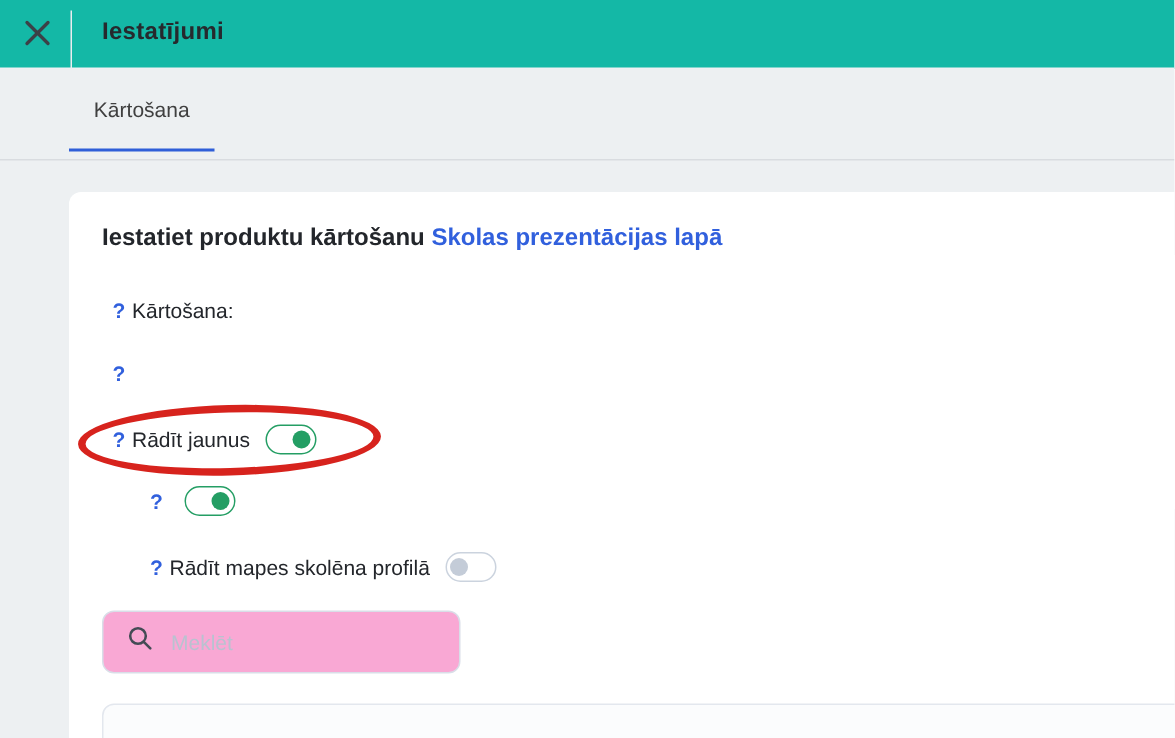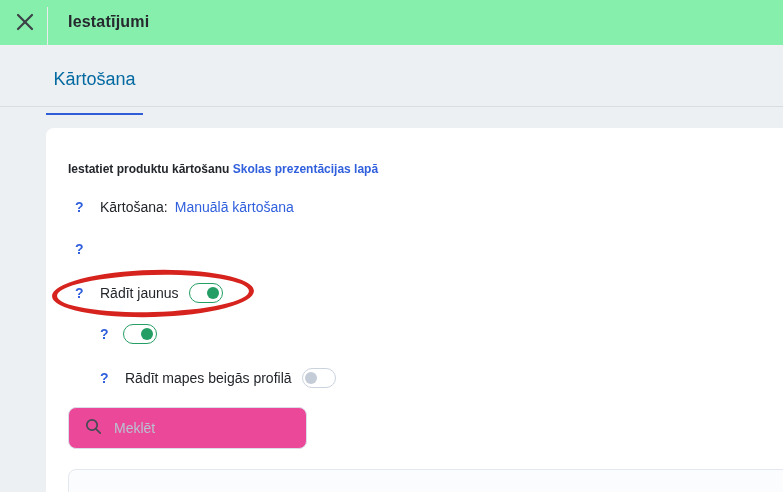--- a/index.html
+++ b/index.html
@@ -5,83 +5,83 @@
   html,body{margin:0;padding:0;}
   body{
     width:783px;height:492px;overflow:hidden;position:relative;
     background:#edf0f2;
     font-family:"Liberation Sans","DejaVu Sans",sans-serif;
     -webkit-font-smoothing:antialiased;
   }
   
   .topbar{
     position:absolute;top:0;left:0;width:100%;height:46px;
-    background:#86efac;border-bottom:1px solid #f0f1f3;box-sizing:border-box;
+    background:#14b8a6;border-bottom:1px solid #f0f1f3;box-sizing:border-box;
   }
   .close-btn{
     position:absolute;left:8px;top:6px;width:34px;height:34px;
     display:flex;align-items:center;justify-content:center;cursor:pointer;background:none;border:none;padding:0;
   }
   .topbar-divider{position:absolute;left:47px;top:7px;width:1px;height:39px;background:#ececef;}
   .topbar-title{
     position:absolute;left:68px;top:13px;
     font-size:16px;font-weight:700;color:#26292d;letter-spacing:.2px;
   }
   
   .tabstrip{
     position:absolute;top:46px;left:0;width:100%;height:61px;
     border-bottom:1px solid #d9dce0;box-sizing:border-box;
   }
   .tab{
-    position:absolute;left:46px;top:0;width:97px;height:69px;
+    position:absolute;left:46px;top:0;width:97px;height:55px;
     display:flex;align-items:center;justify-content:center;
-    font-size:18px;color:#0369a1;cursor:pointer;
+    font-size:14px;color:#404040;cursor:pointer;
     border-bottom:2px solid #2f5ed8;box-sizing:border-box;
   }
   
   .card{
     position:absolute;left:46px;top:128px;width:760px;height:400px;
     background:#ffffff;border-radius:8px 8px 0 0;
   }
   .heading{
-    position:absolute;left:22px;top:34px;margin:0;
-    font-size:12px;font-weight:700;color:#23262b;white-space:nowrap;
+    position:absolute;left:22px;top:22px;margin:0;
+    font-size:16px;font-weight:700;color:#23262b;white-space:nowrap;
   }
   .heading .link{color:#3160dd;}
   .row{
     position:absolute;display:flex;align-items:center;height:20px;
     font-size:14px;color:#23262b;white-space:nowrap;
   }
   .row-1{left:29px;top:69px;}
   .row-2{left:29px;top:111px;}
   .row-3{left:29px;top:155px;}
   .row-4{left:54px;top:196px;}
   .row-5{left:54px;top:240px;}
   .help{
     width:13px;color:#3160dd;font-weight:700;font-size:14px;cursor:pointer;flex:0 0 auto;
   }
-  .label{margin-left:12px;}
+  .label{}
   .value{margin-left:7px;color:#3160dd;cursor:pointer;}
   
   .toggle{
     margin-left:10px;width:34px;height:20px;border-radius:10px;
     box-sizing:border-box;border:1.5px solid #cbd3de;background:#fff;
     position:relative;cursor:pointer;flex:0 0 auto;
   }
   .toggle .knob{
     position:absolute;top:2.6px;width:12px;height:12px;border-radius:50%;
     background:#c4ccd8;left:2.6px;
   }
   .toggle[data-state="on"]{border-color:#249e64;}
   .toggle[data-state="on"] .knob{background:#249e64;left:auto;right:2.6px;}
   
   .search{
     position:absolute;left:22px;top:279px;width:239px;height:42px;
     border:1px solid #d9dee8;border-radius:8px;box-sizing:border-box;
-    display:flex;align-items:center;background:#ec4899;
+    display:flex;align-items:center;background:#f9a8d4;
   }
   .search svg{margin-left:16px;flex:0 0 auto;}
   .search input{
     border:none;outline:none;background:transparent;
     margin-left:10px;flex:1;font-size:14px;color:#333;
     font-family:"Liberation Sans","DejaVu Sans",sans-serif;
   }
   .search input::placeholder{color:#b9c2d0;opacity:1;}
   
   .bottombox{
@@ -118,21 +118,20 @@
 
 <div class="card">
   <h2 class="heading">
     <span>Iestatiet produktu kārtošanu</span>
     <span class="link">Skolas prezentācijas lapā</span>
   </h2>
 
   <div class="row row-1">
     <span class="help">?</span>
     <span class="label">Kārtošana:</span>
-    <span class="value">Manuālā kārtošana</span>
   </div>
 
   <div class="row row-2">
     <span class="help">?</span>
   </div>
 
   <div class="row row-3">
     <span class="help">?</span>
     <span class="label">Rādīt jaunus</span>
     <div class="toggle" data-state="on">
@@ -142,21 +141,21 @@
 
   <div class="row row-4">
     <span class="help">?</span>
     <div class="toggle" data-state="on">
       <div class="knob"></div>
     </div>
   </div>
 
   <div class="row row-5">
     <span class="help">?</span>
-    <span class="label">Rādīt mapes beigās profilā</span>
+    <span class="label">Rādīt mapes skolēna profilā</span>
     <div class="toggle" data-state="off">
       <div class="knob"></div>
     </div>
   </div>
 
   <div class="search">
     <span>
       <svg width="17" height="17" viewBox="0 0 17 17" fill="none">
         <circle cx="7" cy="7" r="5.2" stroke="#444b55" stroke-width="1.7"></circle>
         <line x1="11.2" y1="11.2" x2="15.2" y2="15.2" stroke="#444b55" stroke-width="1.7" stroke-linecap="round"></line>

